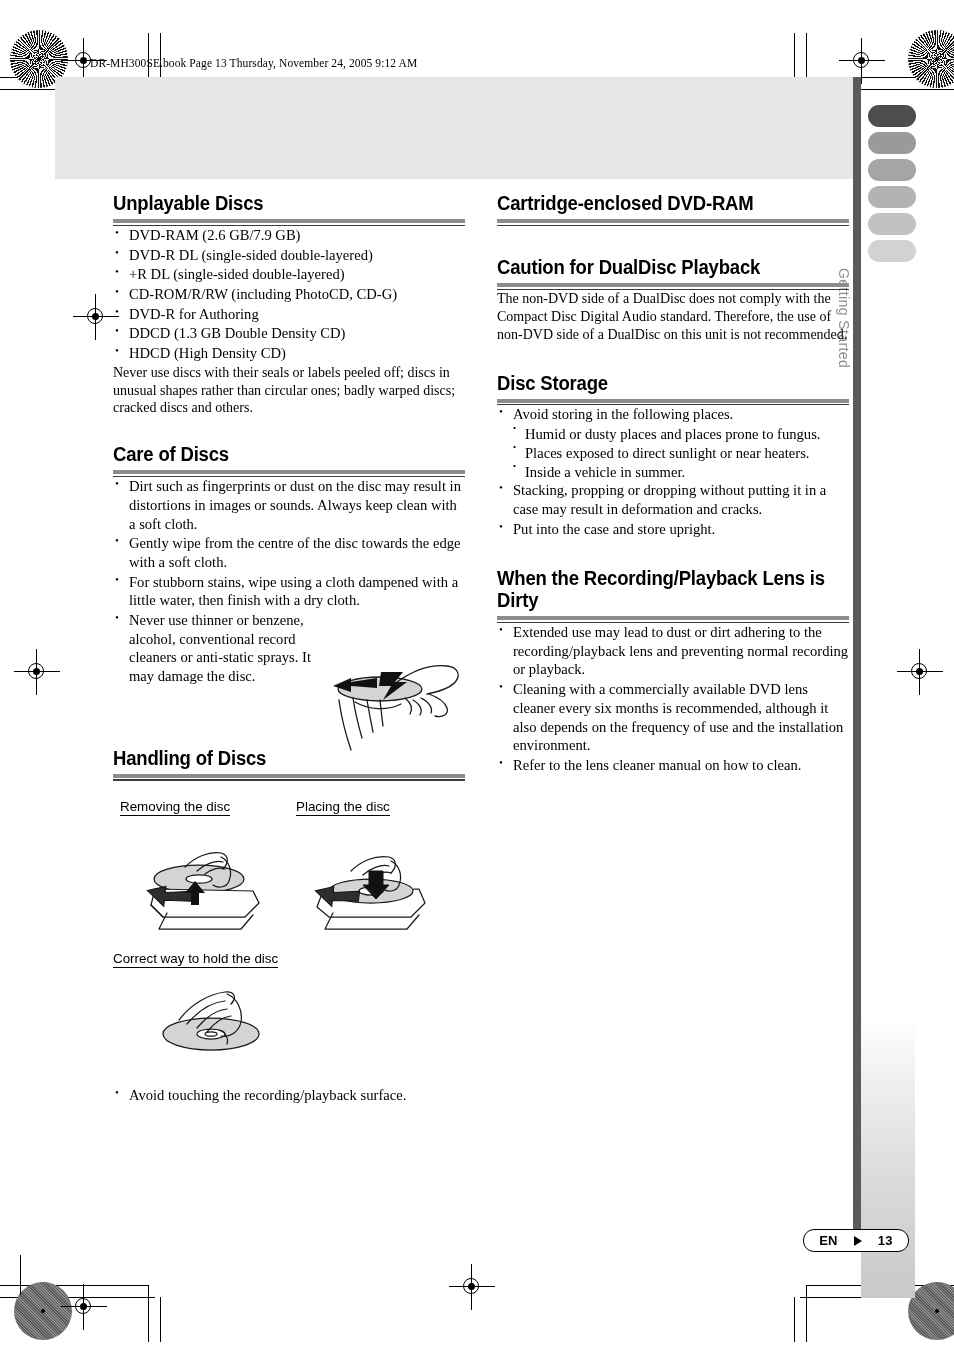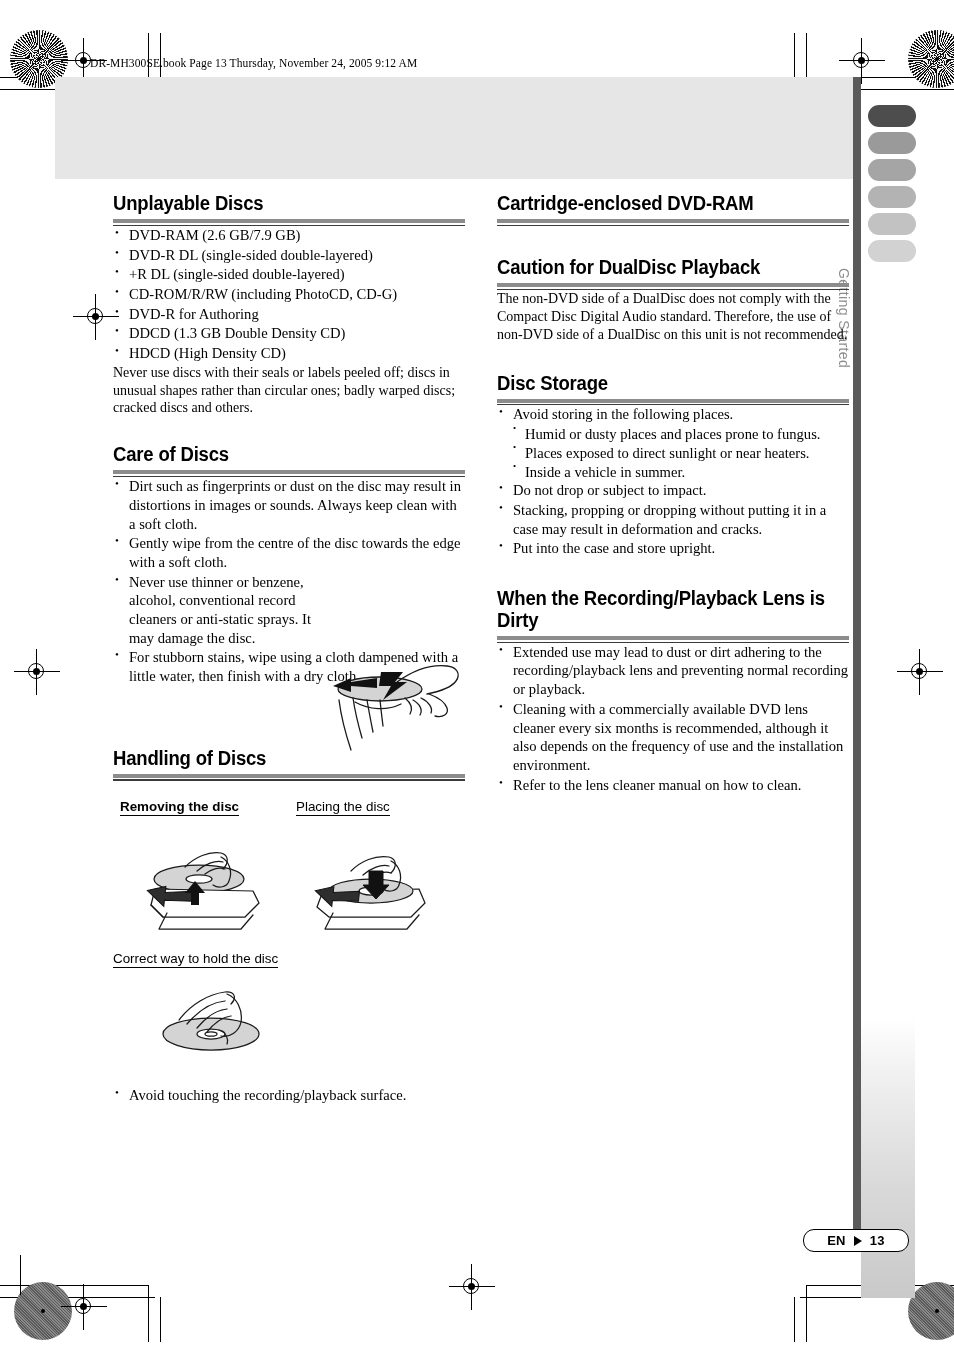--- a/index.html
+++ b/index.html
@@ -67,21 +67,21 @@
   .hlabel{font-family:"Liberation Sans",sans-serif;font-size:13.4px;
      border-bottom:1.2px solid #000;display:inline-block;padding-bottom:1px;}
   .fig-row{position:relative;height:108px;margin-top:14px;}
   .fig-row .lcell{position:absolute;left:0;top:0;}
   .fig-row .rcell{position:absolute;left:178px;top:0;}
 
   
   #pagepill{position:absolute;left:803px;top:1229px;width:104px;height:21px;
      border:1.4px solid #000;border-radius:11px;background:#fff;
      font-family:"Liberation Sans",sans-serif;font-weight:bold;font-size:13px;
-     display:flex;align-items:center;justify-content:center;gap:8px;letter-spacing:.3px;}
+     display:flex;align-items:center;justify-content:center;gap:16px;letter-spacing:.3px;}
   #pagepill .tri{width:0;height:0;border-left:8px solid #000;
      border-top:5px solid transparent;border-bottom:5px solid transparent;}
   svg{display:block;}
 </style>
 </head>
 <body>
 
 <div>
   <div class="crop-line" style="left:0px;top:77px;width:155px;height:1.2px;"></div>
   <div class="crop-line" style="left:0px;top:89px;width:148px;height:1.2px;"></div>
@@ -206,22 +206,22 @@
 
   <section class="sect-block">
     <h2 class="sect">Care of Discs</h2>
     <div class="rule">
         <div class="thick"></div>
         <div class="thin"></div>
       </div>
     <ul class="bul lead">
       <li>Dirt such as fingerprints or dust on the disc may result in distortions in images or sounds. Always keep clean with a soft cloth.</li>
       <li>Gently wipe from the centre of the disc towards the edge with a soft cloth.</li>
+      <li>For stubborn stains, wipe using a cloth dampened with a little water, then finish with a dry cloth.</li>
       <li style="width:200px;">Never use thinner or benzene, alcohol, conventional record cleaners or anti-static sprays. It may damage the disc.</li>
-      <li>For stubborn stains, wipe using a cloth dampened with a little water, then finish with a dry cloth.</li>
     </ul>
 
     <div style="position:absolute;left:212px;top:462px;">
       <svg width="140" height="105" viewBox="0 0 140 105">
         <g fill="none" stroke="#1a1a1a" stroke-width="1.3" stroke-linejoin="round" stroke-linecap="round">
           <ellipse cx="55" cy="35" rx="42" ry="12" fill="#d4d4d4"></ellipse>
           <path d="M14 46 C16 62 20 78 26 96"></path>
           <path d="M28 44 C30 58 33 70 37 84"></path>
           <path d="M42 46 C44 58 46 68 48 78"></path>
           <path d="M55 46 C56 56 57 64 58 72"></path>
@@ -244,21 +244,21 @@
 
   <section class="sect-block">
     <h2 class="sect">Handling of Discs</h2>
     <div class="rule">
         <div class="thick"></div>
         <div class="thin"></div>
       </div>
 
     <div style="height:18px;"></div>
     <div style="position:relative;height:22px;">
-      <span class="hlabel" style="position:absolute;left:7px;font-weight:bold;">Removing the disc</span>
+      <span class="hlabel" style="position:absolute;left:7px;">Removing the disc</span>
       <span class="hlabel" style="position:absolute;left:183px;">Placing the disc</span>
     </div>
 
     <div class="fig-row">
       <div class="lcell" style="left:28px;top:12px;">
         <svg width="130" height="92" viewBox="0 0 130 92">
           <g fill="none" stroke="#1a1a1a" stroke-width="1.25" stroke-linejoin="round" stroke-linecap="round">
             <ellipse cx="58" cy="32" rx="45" ry="14" fill="#d4d4d4"></ellipse>
             <ellipse cx="58" cy="32" rx="13" ry="4.2" fill="#fff"></ellipse>
             <path d="M14 42 L10 58 L22 70 L104 70 L118 56 L112 44 Z" fill="#fff"></path>
@@ -353,21 +353,20 @@
       </div>
     <ul class="bul lead">
       <li>Avoid storing in the following places.</li>
     </ul>
     <ul class="sub">
       <li>Humid or dusty places and places prone to fungus.</li>
       <li>Places exposed to direct sunlight or near heaters.</li>
       <li>Inside a vehicle in summer.</li>
     </ul>
     <ul class="bul">
-      <li>Do not drop or subject to impact.</li>
       <li>Stacking, propping or dropping without putting it in a case may result in deformation and cracks.</li>
       <li>Put into the case and store upright.</li>
     </ul>
   </section>
 
   <div class="gap-lg" style="height:28px;"></div>
 
   <section class="sect-block">
     <h2 class="sect">When the Recording/Playback Lens is Dirty</h2>
     <div class="rule">

